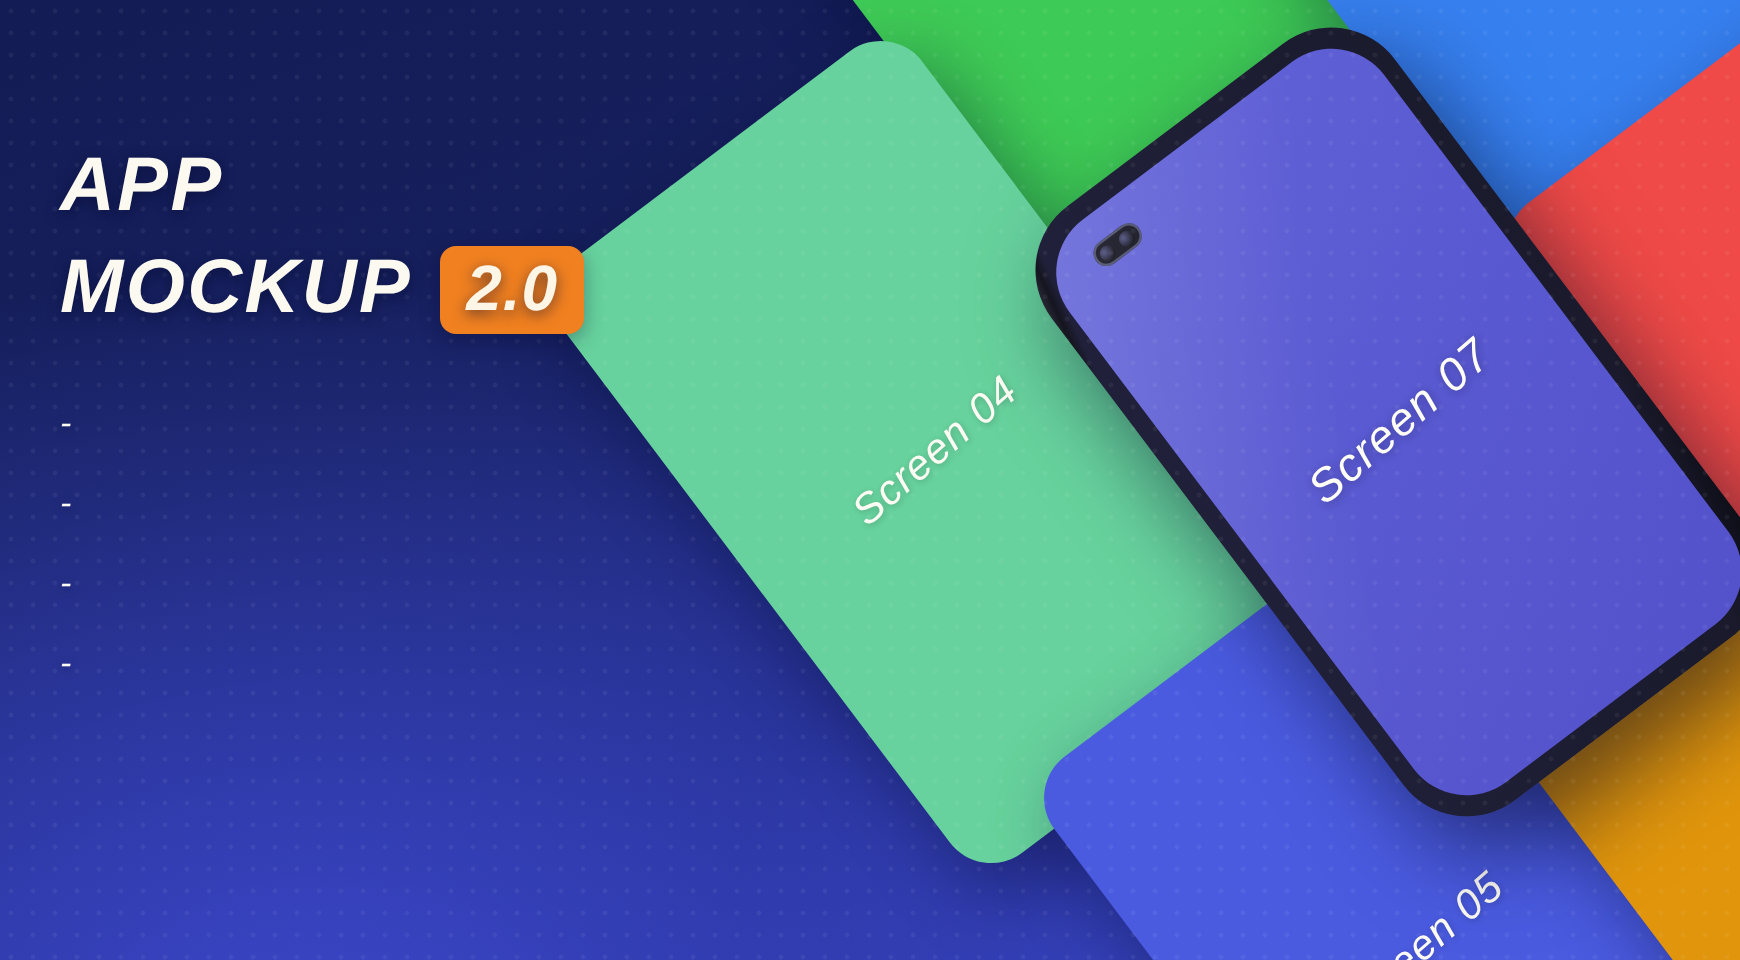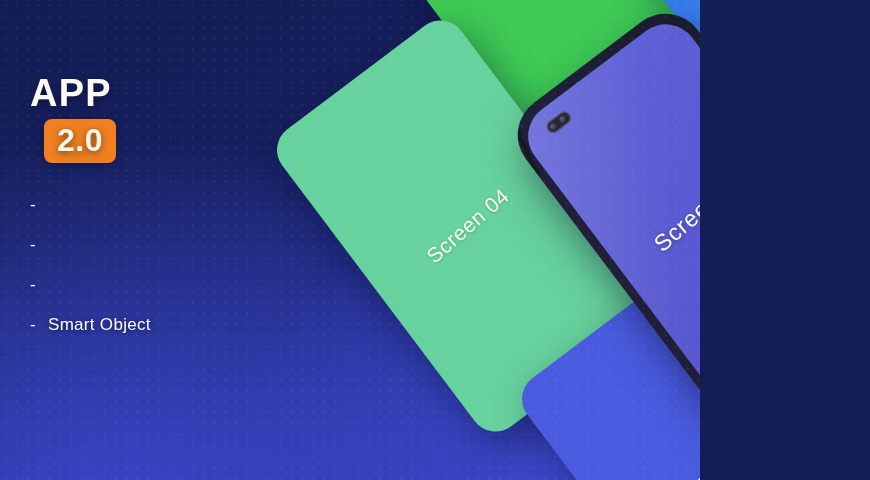--- a/index.html
+++ b/index.html
@@ -5,26 +5,27 @@
 <style>
   * { margin:0; padding:0; box-sizing:border-box; }
   html,body { width:870px; height:480px; overflow:hidden; }
   body {
     font-family:"Liberation Sans", sans-serif;
     background:#141d55;
     position:relative;
   }
   #stage {
     position:absolute; inset:0;
-    width:700px; height:480px;
+    width:870px; height:480px;
     overflow:hidden;
     background:
       radial-gradient(ellipse 900px 620px at 18% 108%, #3b46c8 0%, rgba(59,70,200,0) 62%),
       radial-gradient(ellipse 820px 560px at 96% 104%, #4450d8 0%, rgba(68,80,216,0) 58%),
       linear-gradient(160deg, #131c54 0%, #16205e 34%, #1e2a80 66%, #2b37a8 100%);
+    font-style: italic;
   }
   
   #texture {
     position:absolute; inset:0;
     background-image:radial-gradient(rgba(255,255,255,.055) 1px, transparent 1.4px);
     background-size:11px 11px;
     mix-blend-mode:screen;
     pointer-events:none;
   }
 
@@ -178,34 +179,34 @@
   </div>
 
   <div id="texture"></div>
 
   <div id="copy">
     <div class="headline">
       <div class="row">
           <span>APP</span>
         </div>
       <div class="row">
+        <span>MOCKUP</span>
         <span id="badge">2.0</span>
       </div>
     </div>
 
     <div id="features">
       <div class="feat">
         <span class="dash">-</span>
       </div>
       <div class="feat">
         <span class="dash">-</span>
       </div>
       <div class="feat">
         <span class="dash">-</span>
       </div>
       <div class="feat">
         <span class="dash">-</span>
-        <span>Smart Object</span>
       </div>
     </div>
   </div>
 
 </div>
 
 </body></html>

